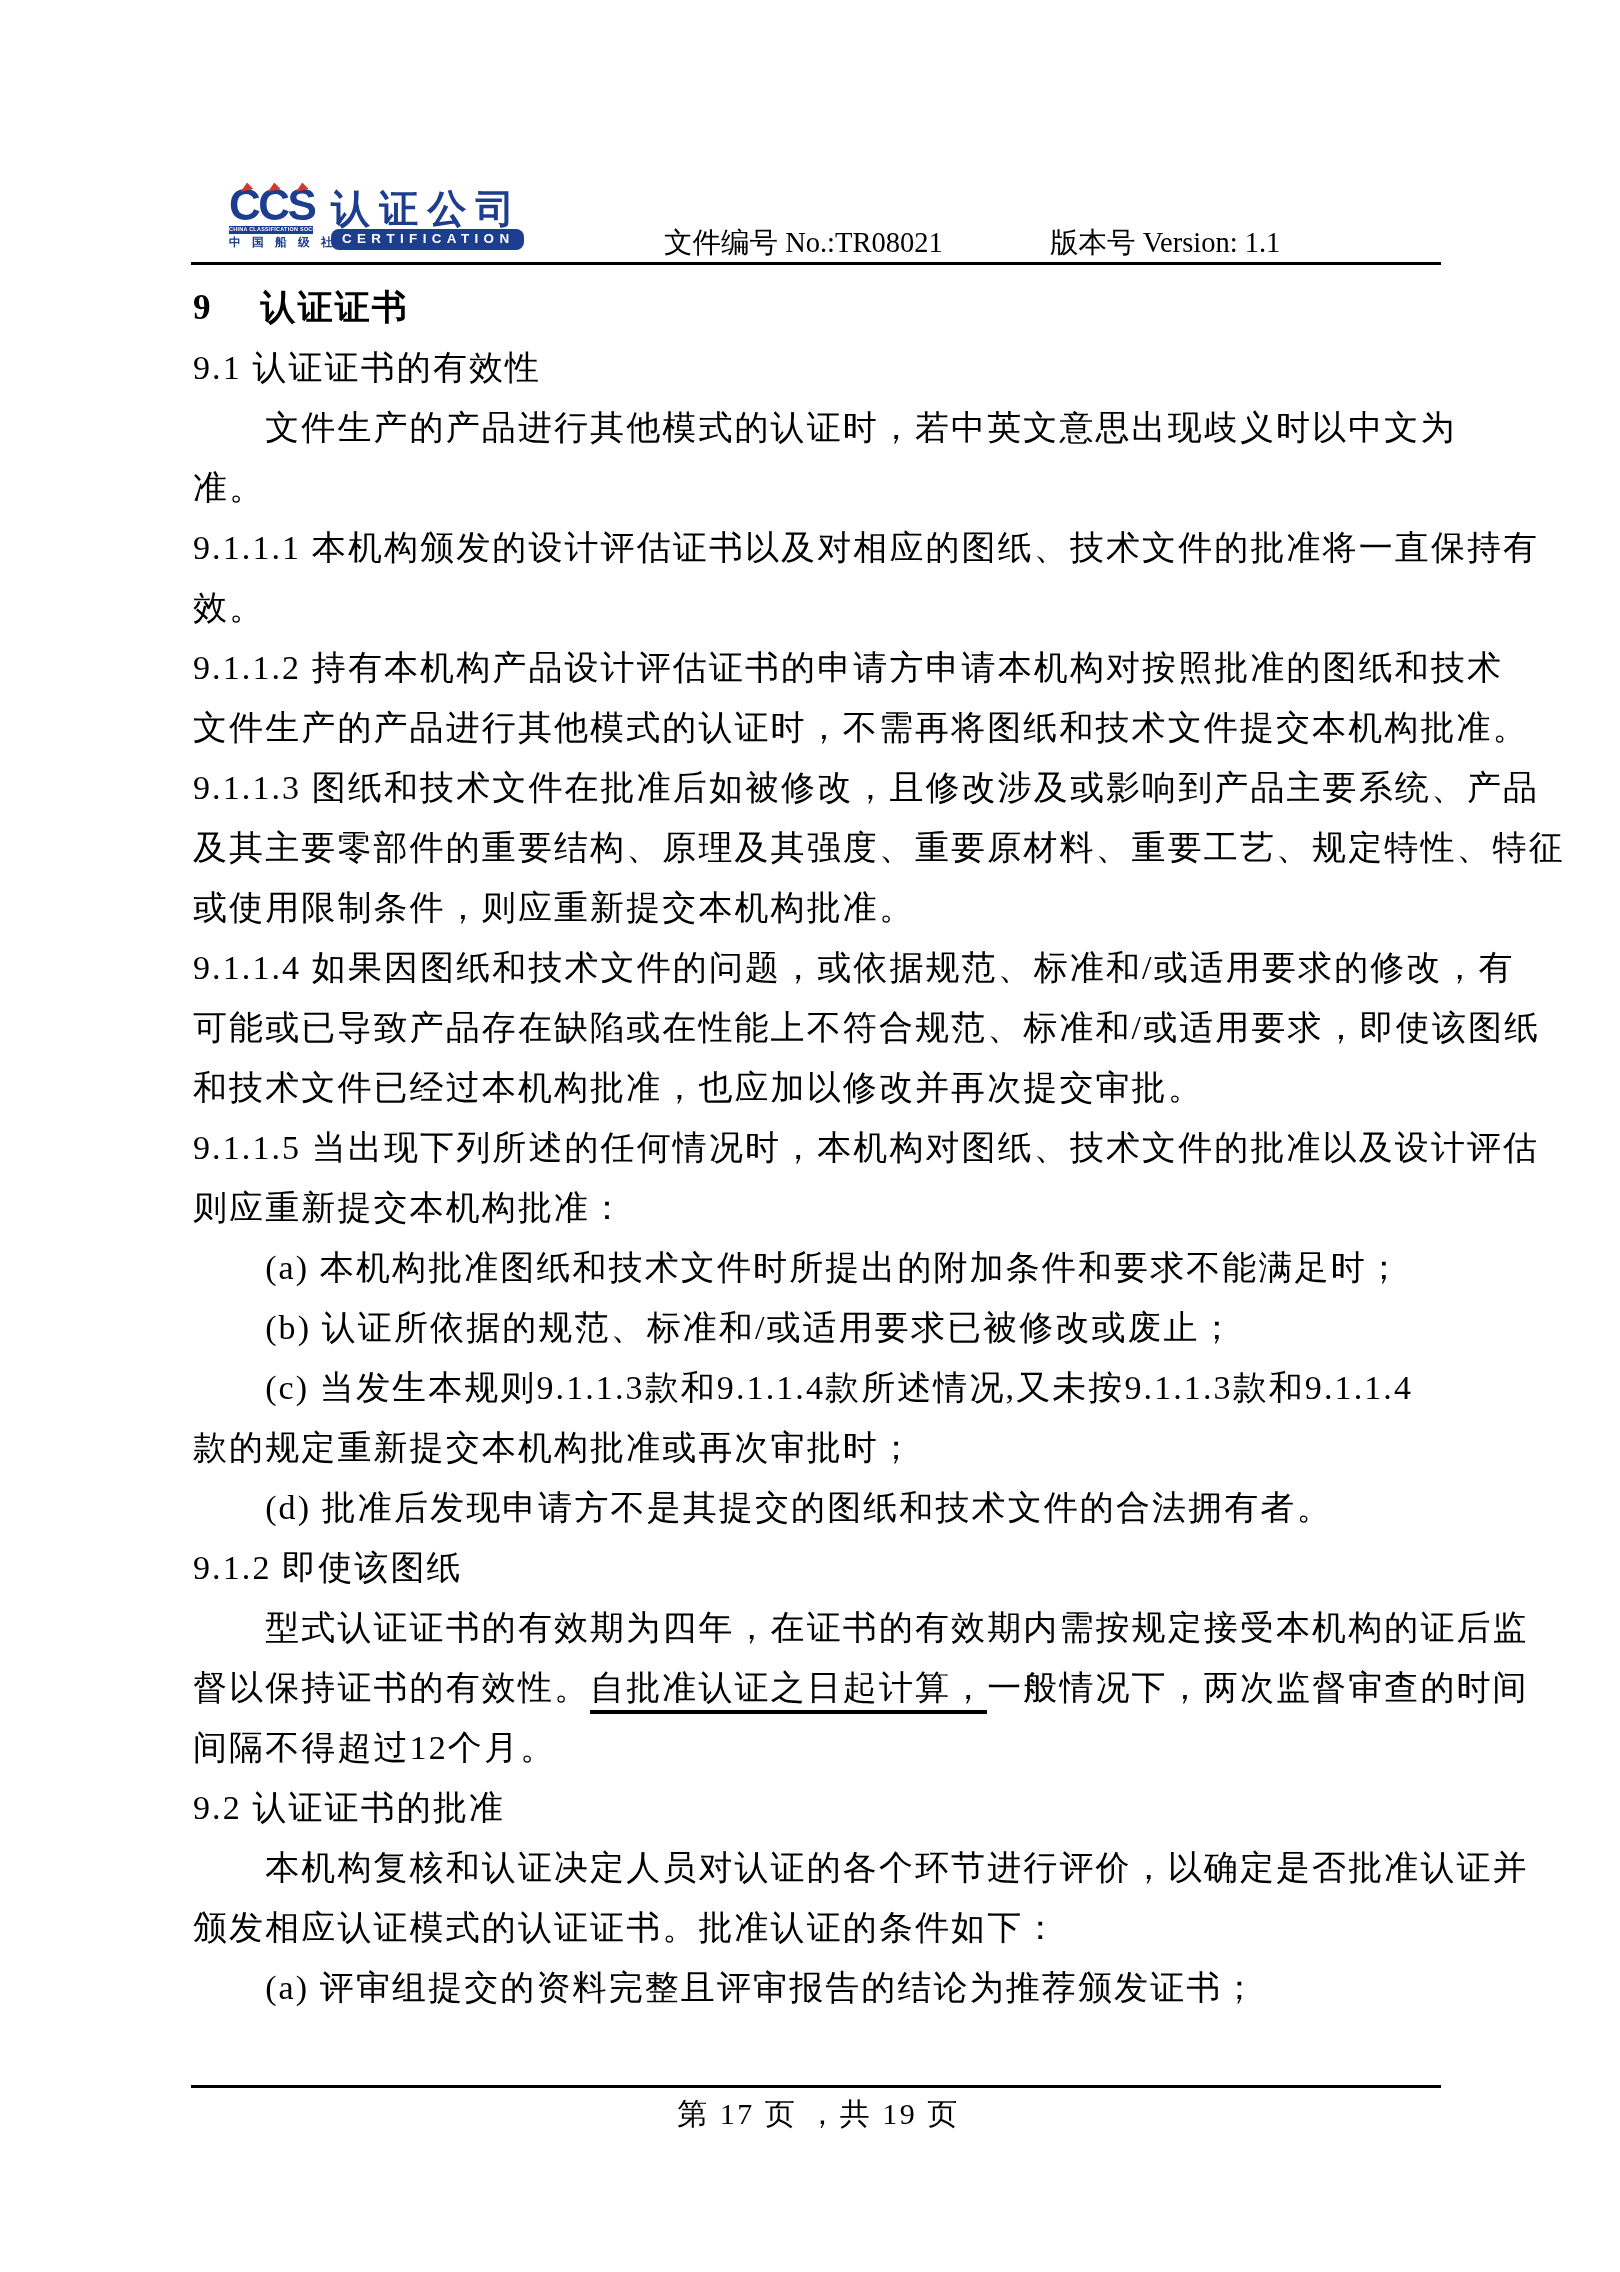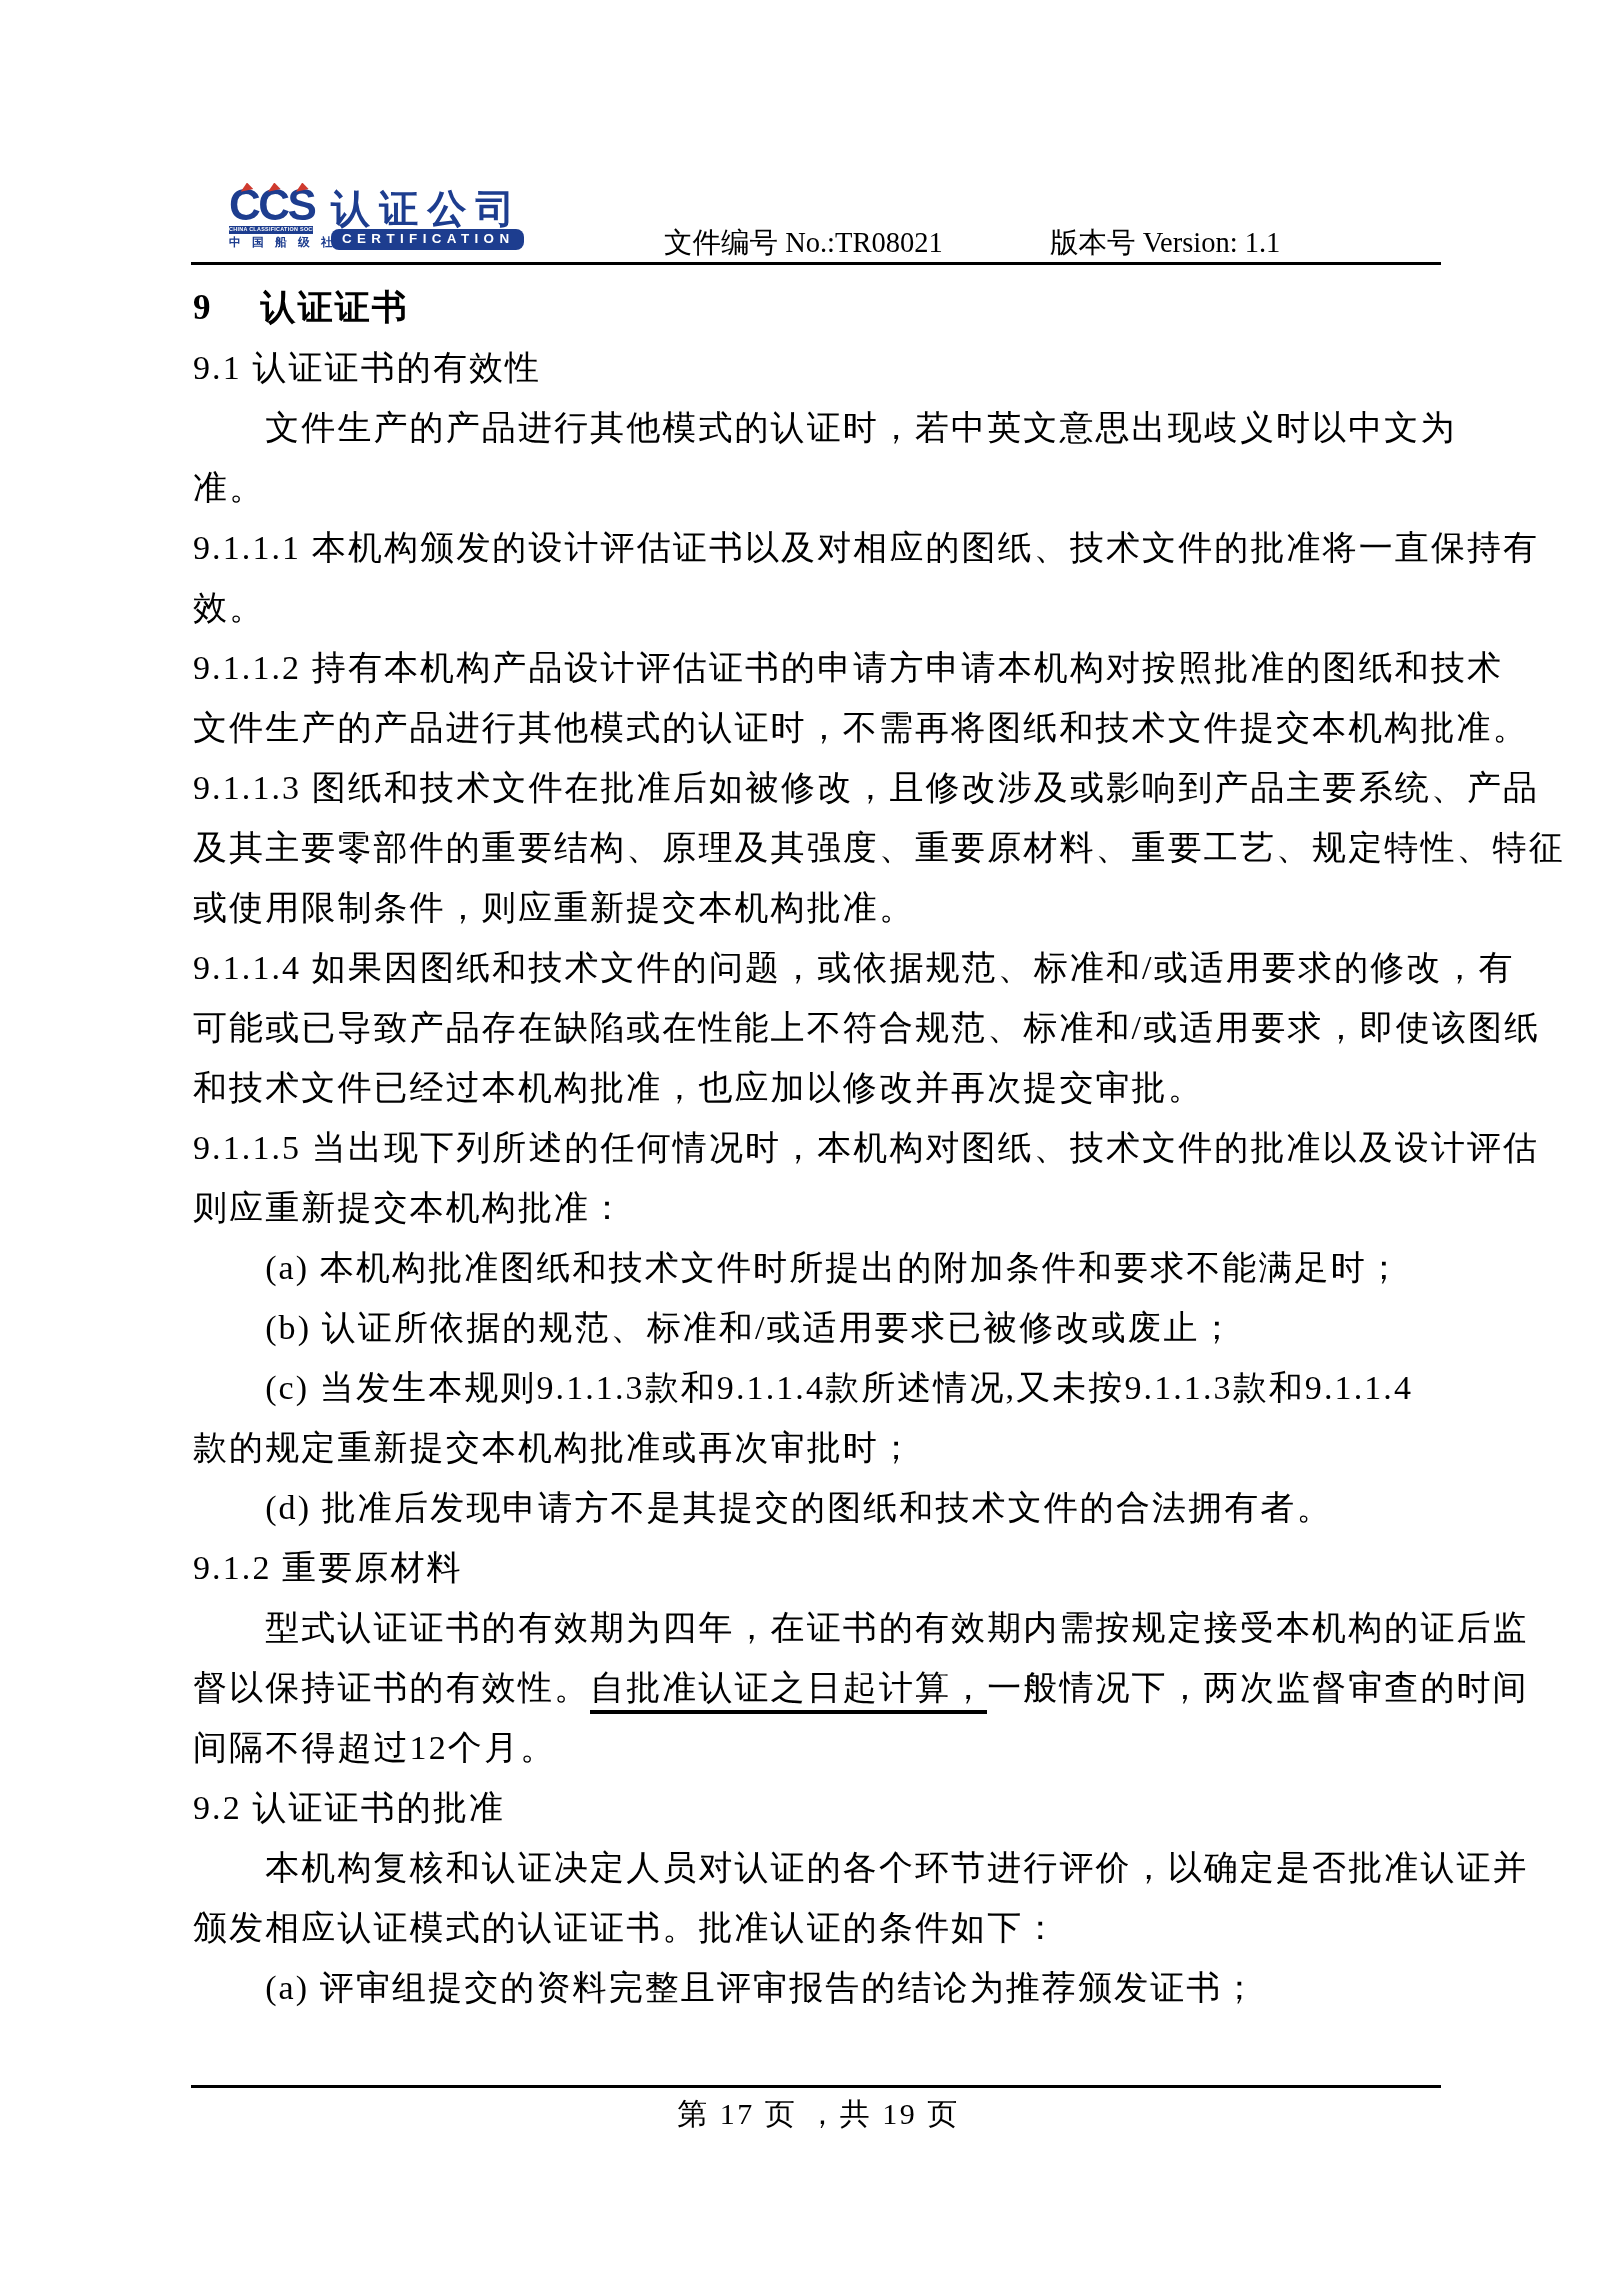--- a/index.html
+++ b/index.html
@@ -107,21 +107,21 @@
       <div class="line">9.1.1.4 如果因图纸和技术文件的问题，或依据规范、标准和/或适用要求的修改，有</div>
       <div class="line">可能或已导致产品存在缺陷或在性能上不符合规范、标准和/或适用要求，即使该图纸</div>
       <div class="line">和技术文件已经过本机构批准，也应加以修改并再次提交审批。</div>
       <div class="line">9.1.1.5 当出现下列所述的任何情况时，本机构对图纸、技术文件的批准以及设计评估</div>
       <div class="line">则应重新提交本机构批准：</div>
       <div class="line">　　(a) 本机构批准图纸和技术文件时所提出的附加条件和要求不能满足时；</div>
       <div class="line">　　(b) 认证所依据的规范、标准和/或适用要求已被修改或废止；</div>
       <div class="line">　　(c) 当发生本规则9.1.1.3款和9.1.1.4款所述情况,又未按9.1.1.3款和9.1.1.4</div>
       <div class="line">款的规定重新提交本机构批准或再次审批时；</div>
       <div class="line">　　(d) 批准后发现申请方不是其提交的图纸和技术文件的合法拥有者。</div>
-      <div class="line">9.1.2 重要原材料</div>
+      <div class="line">9.1.2 即使该图纸</div>
       <div class="line">　　型式认证证书的有效期为四年，在证书的有效期内需按规定接受本机构的证后监</div>
       <div class="line"><span>督以保持证书的有效性。</span><span class="u">自批准认证之日起计算，</span><span>一般情况下，两次监督审查的时间</span></div>
       <div class="line">间隔不得超过12个月。</div>
       <div class="line">9.2 认证证书的批准</div>
       <div class="line">　　本机构复核和认证决定人员对认证的各个环节进行评价，以确定是否批准认证并</div>
       <div class="line">颁发相应认证模式的认证证书。批准认证的条件如下：</div>
       <div class="line">　　(a) 评审组提交的资料完整且评审报告的结论为推荐颁发证书；</div>
     </div>
 
   <div class="footer-rule"></div>

